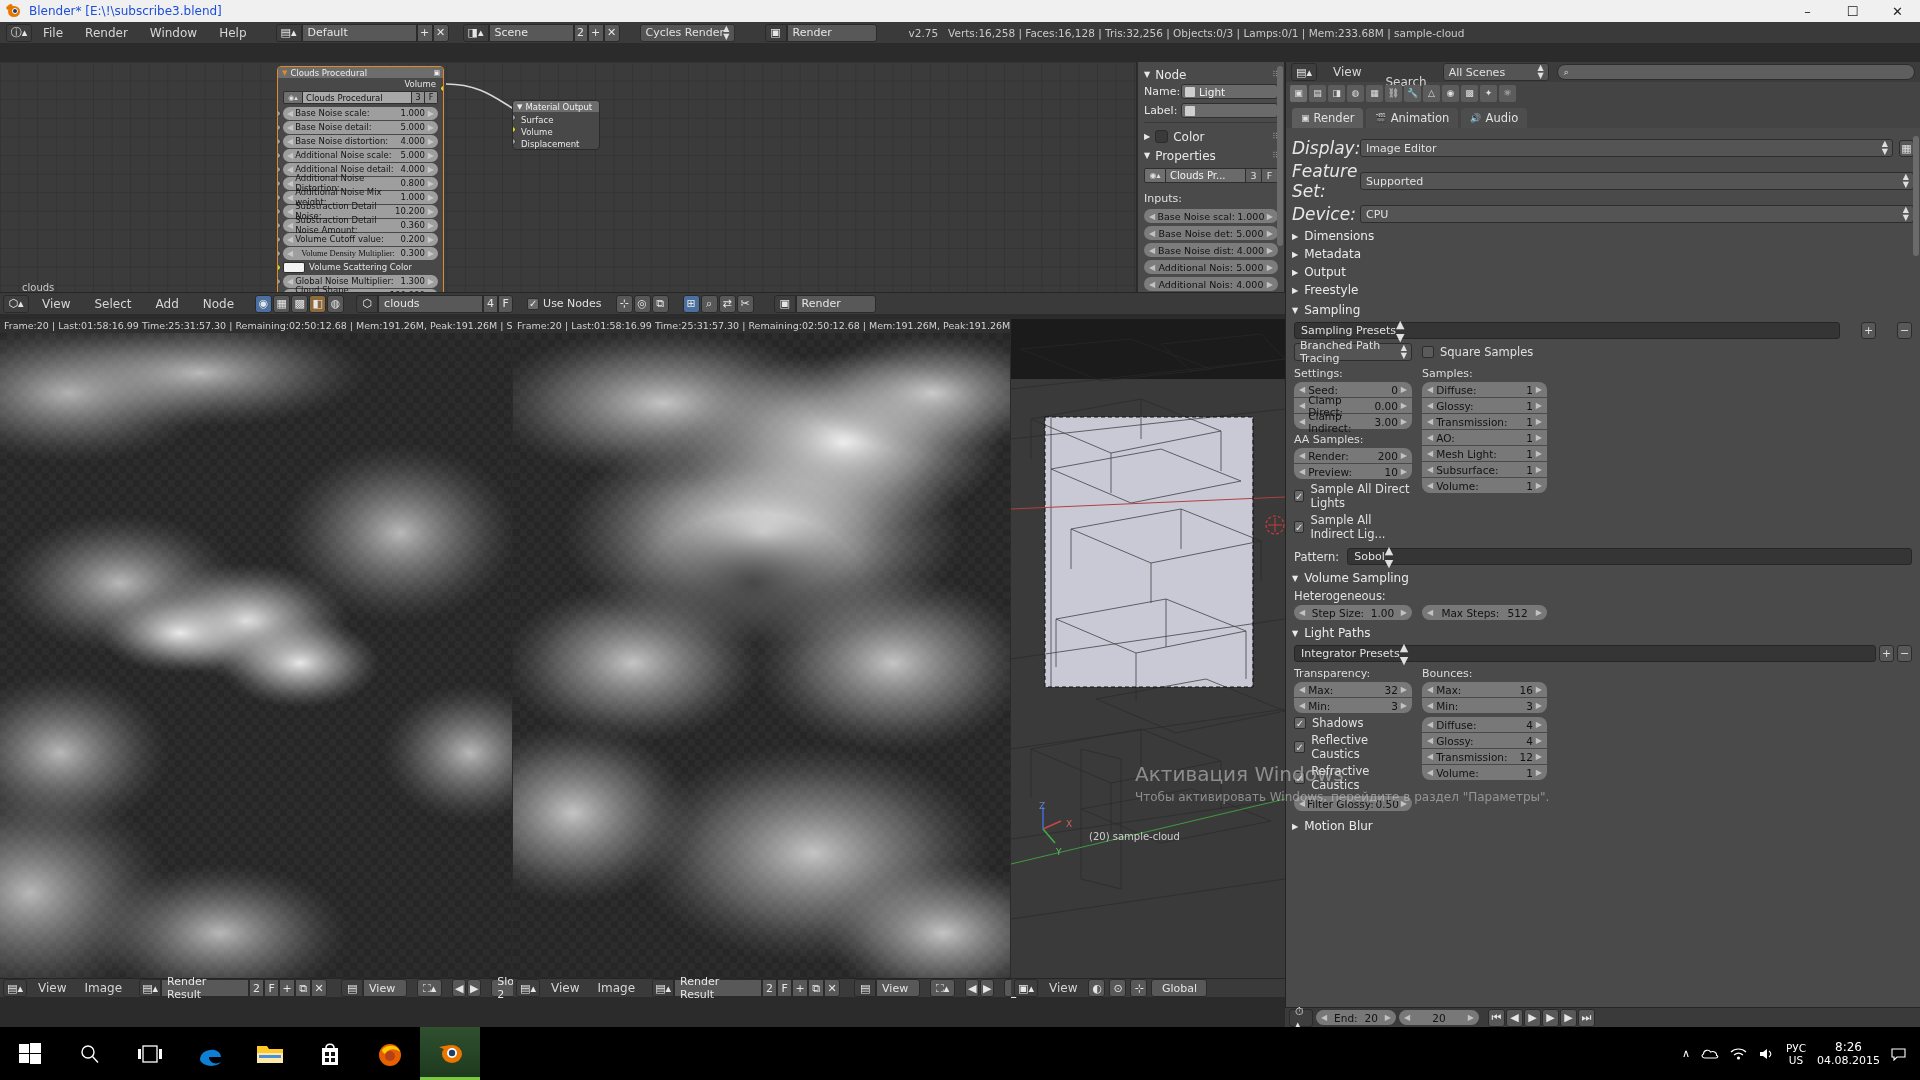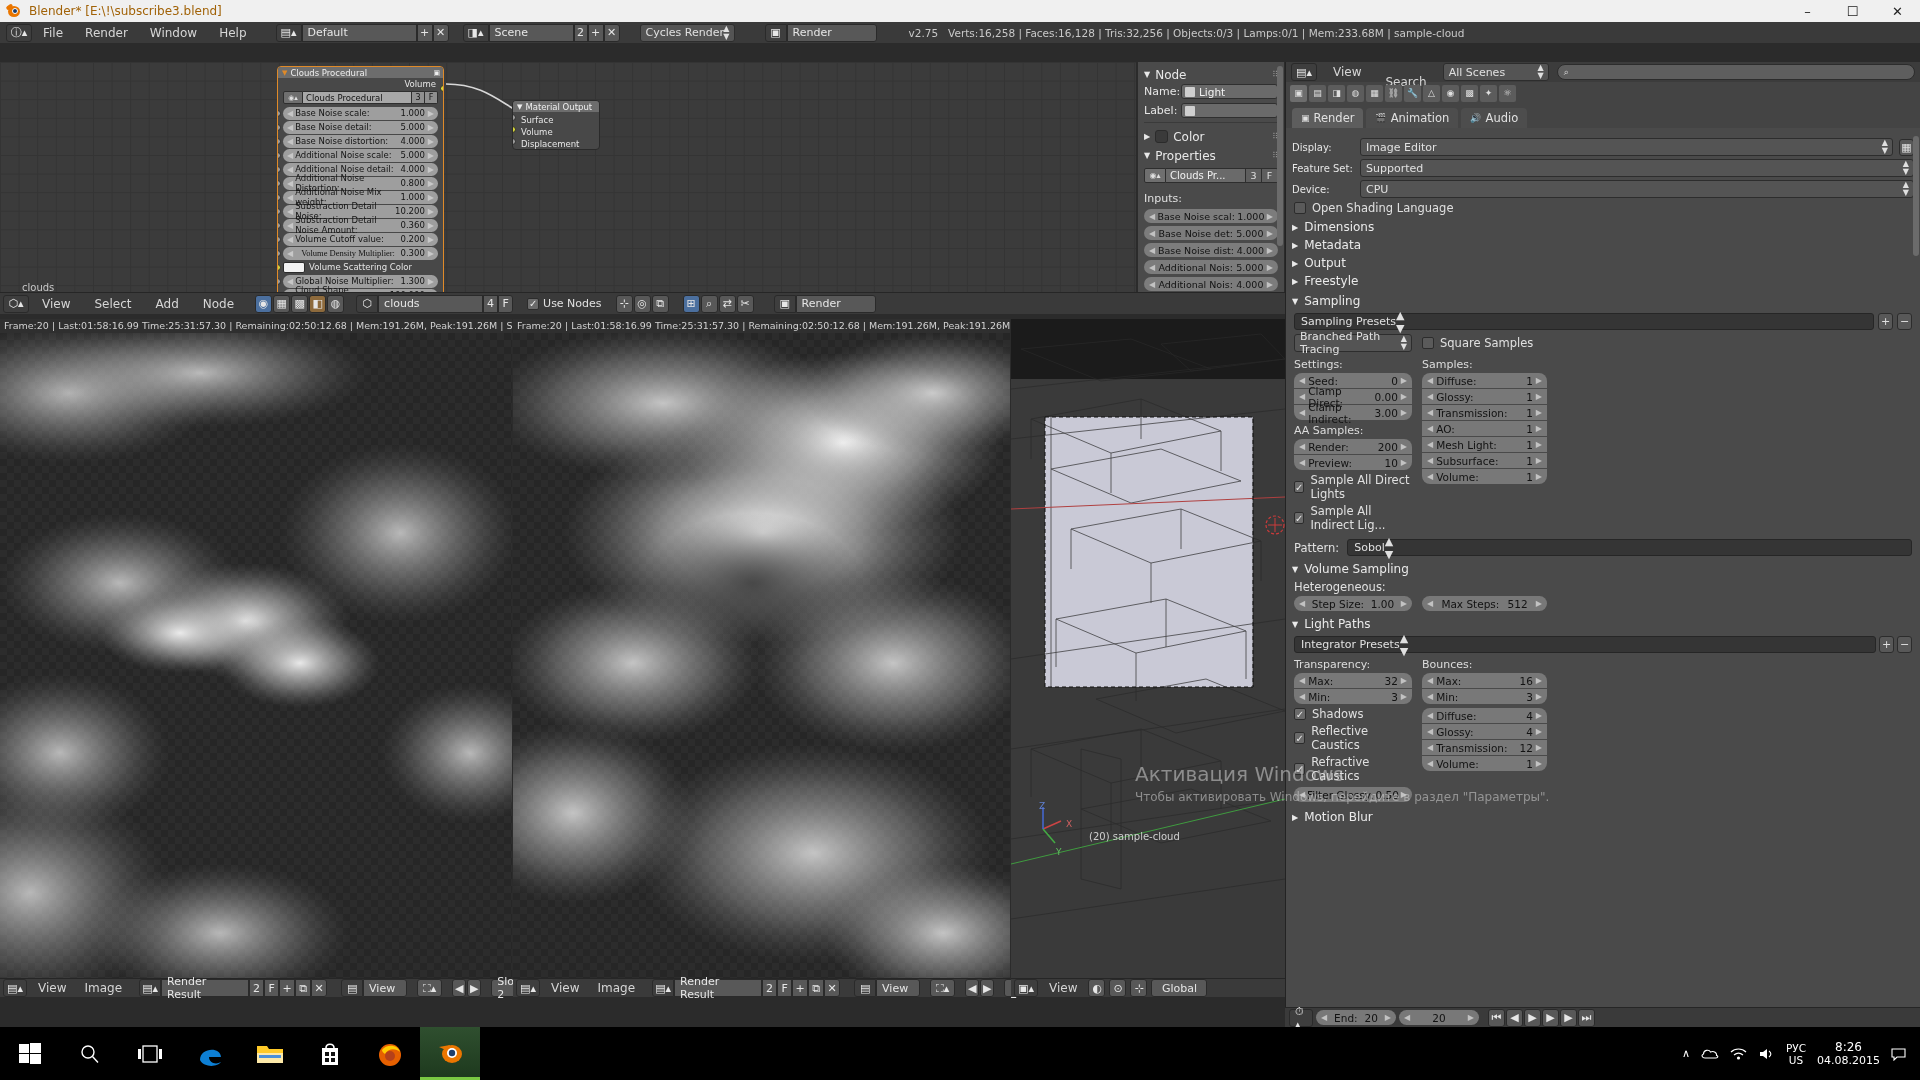--- a/index.html
+++ b/index.html
@@ -3,21 +3,21 @@
 <meta charset="utf-8">
 <style>
   * { box-sizing: border-box; margin:0; padding:0; }
   html,body { width:1920px; height:1080px; overflow:hidden; background:#1d1d1d;
     font-family:"DejaVu Sans", sans-serif; font-size:11.5px; color:#e0e0e0; }
   body { position:relative; }
 
   
   #titlebar { position:absolute; left:0; top:0; width:1920px; height:22px;
     background:#f0f0f0; color:#000; display:flex; align-items:center; }
-  #titlebar .tt { font-size:12px; color:#a16207; margin-left:8px; }
+  #titlebar .tt { font-size:12px; color:#1d4ed8; margin-left:8px; }
   .blender-logo { width:15px; height:15px; margin-left:6px; position:relative; }
   .blender-logo .ring { position:absolute; left:2px; top:2px; width:12px; height:11px;
     border-radius:50%; background:#ea7600; }
   .blender-logo .eye { position:absolute; left:6px; top:4px; width:6px; height:6px;
     border-radius:50%; background:#1a3d6d; border:1.5px solid #fff; }
   .blender-logo .tail { position:absolute; left:0px; top:1px; width:7px; height:4px;
     background:#ea7600; transform:rotate(-35deg); border-radius:2px; }
   #wincontrols { margin-left:auto; display:flex; height:22px; }
   #wincontrols div { width:45px; display:flex; align-items:center; justify-content:center;
     font-size:13px; color:#222; }
@@ -93,21 +93,21 @@
   #props .ptop { height:20px; background:#3c3c3c; display:flex; align-items:center;
      gap:8px; padding:0 5px; }
   #props .ptabs { height:22px; background:#444; display:flex; align-items:center;
      gap:2px; padding:0 4px; }
   .tabicon { width:17px; height:17px; background:#5c5c5c; border-radius:2px;
      display:flex; align-items:center; justify-content:center; font-size:9px; }
   .ctxtab { height:20px; display:flex; align-items:center; gap:4px; padding:0 9px;
      background:#4d4d4d; border-radius:4px 4px 0 0; font-size:11.5px; }
   .ctxtab.active { background:#5d5d5d; }
   .prow2 { display:flex; align-items:center; gap:6px; margin:3px 6px; }
-  .prow2 .l { width:62px; font-size:10px; color:#e6e6e6; }
+  .prow2 .l { width:62px; font-size:17px; color:#e6e6e6;font-style:italic; }
   .sechdr { display:flex; align-items:center; gap:6px; padding:2px 6px; font-size:12px;
      color:#eaeaea; }
   .darkdd { background:#353535; border:1px solid #262626; border-radius:3px; height:17px;
      display:flex; align-items:center; padding:0 6px; font-size:11px; position:relative; }
   .plus { width:15px; height:17px; background:#585858; border:1px solid #2c2c2c;
      border-radius:3px; display:flex; align-items:center; justify-content:center;
      font-size:11px; }
   .grpcol { font-size:11px; color:#dcdcdc; margin:2px 0; }
   .nf { background:#787878; border-radius:8px; height:15px; display:flex;
      align-items:center; justify-content:space-between; padding:0 5px; font-size:10.5px;
@@ -716,24 +716,20 @@
           <span class="dd">▲<br>▼</span>
         </div>
       </div>
       <div class="prow2">
         <span class="l">Device:</span>
         <div class="dropdown" style="flex:1;">
           <span>CPU</span>
           <span class="dd">▲<br>▼</span>
         </div>
       </div>
-      <div class="chkrow" style="margin-left:8px;">
-        <span class="chk"></span>
-        <span>Open Shading Language</span>
-      </div>
 
       <div id="collapsed-secs">
           <div class="sechdr">
             <span class="tri">▶</span>
             <span>Dimensions</span>
           </div>
           <div class="sechdr">
             <span class="tri">▶</span>
             <span>Metadata</span>
           </div>
@@ -744,21 +740,21 @@
           <div class="sechdr">
             <span class="tri">▶</span>
             <span>Freestyle</span>
           </div>
         </div>
 
       <div class="sechdr" style="margin-top:2px;">
         <span class="tri">▼</span>
         <span>Sampling</span>
       </div>
-      <div style="margin:3px 8px; display:flex; gap:4px;justify-content:flex-end;">
+      <div style="margin:3px 8px; display:flex; gap:21px;justify-content:flex-end;">
         <div class="darkdd" style="flex:1;">
           <span>Sampling Presets</span>
           <span class="dd">▲<br>▼</span>
         </div>
         <div class="plus">+</div>
         <div class="plus">−</div>
       </div>
       <div style="display:flex;gap:10px;margin:4px 8px;">
         <div class="dropdown" style="width:118px;">
           <span>Branched Path Tracing</span>

